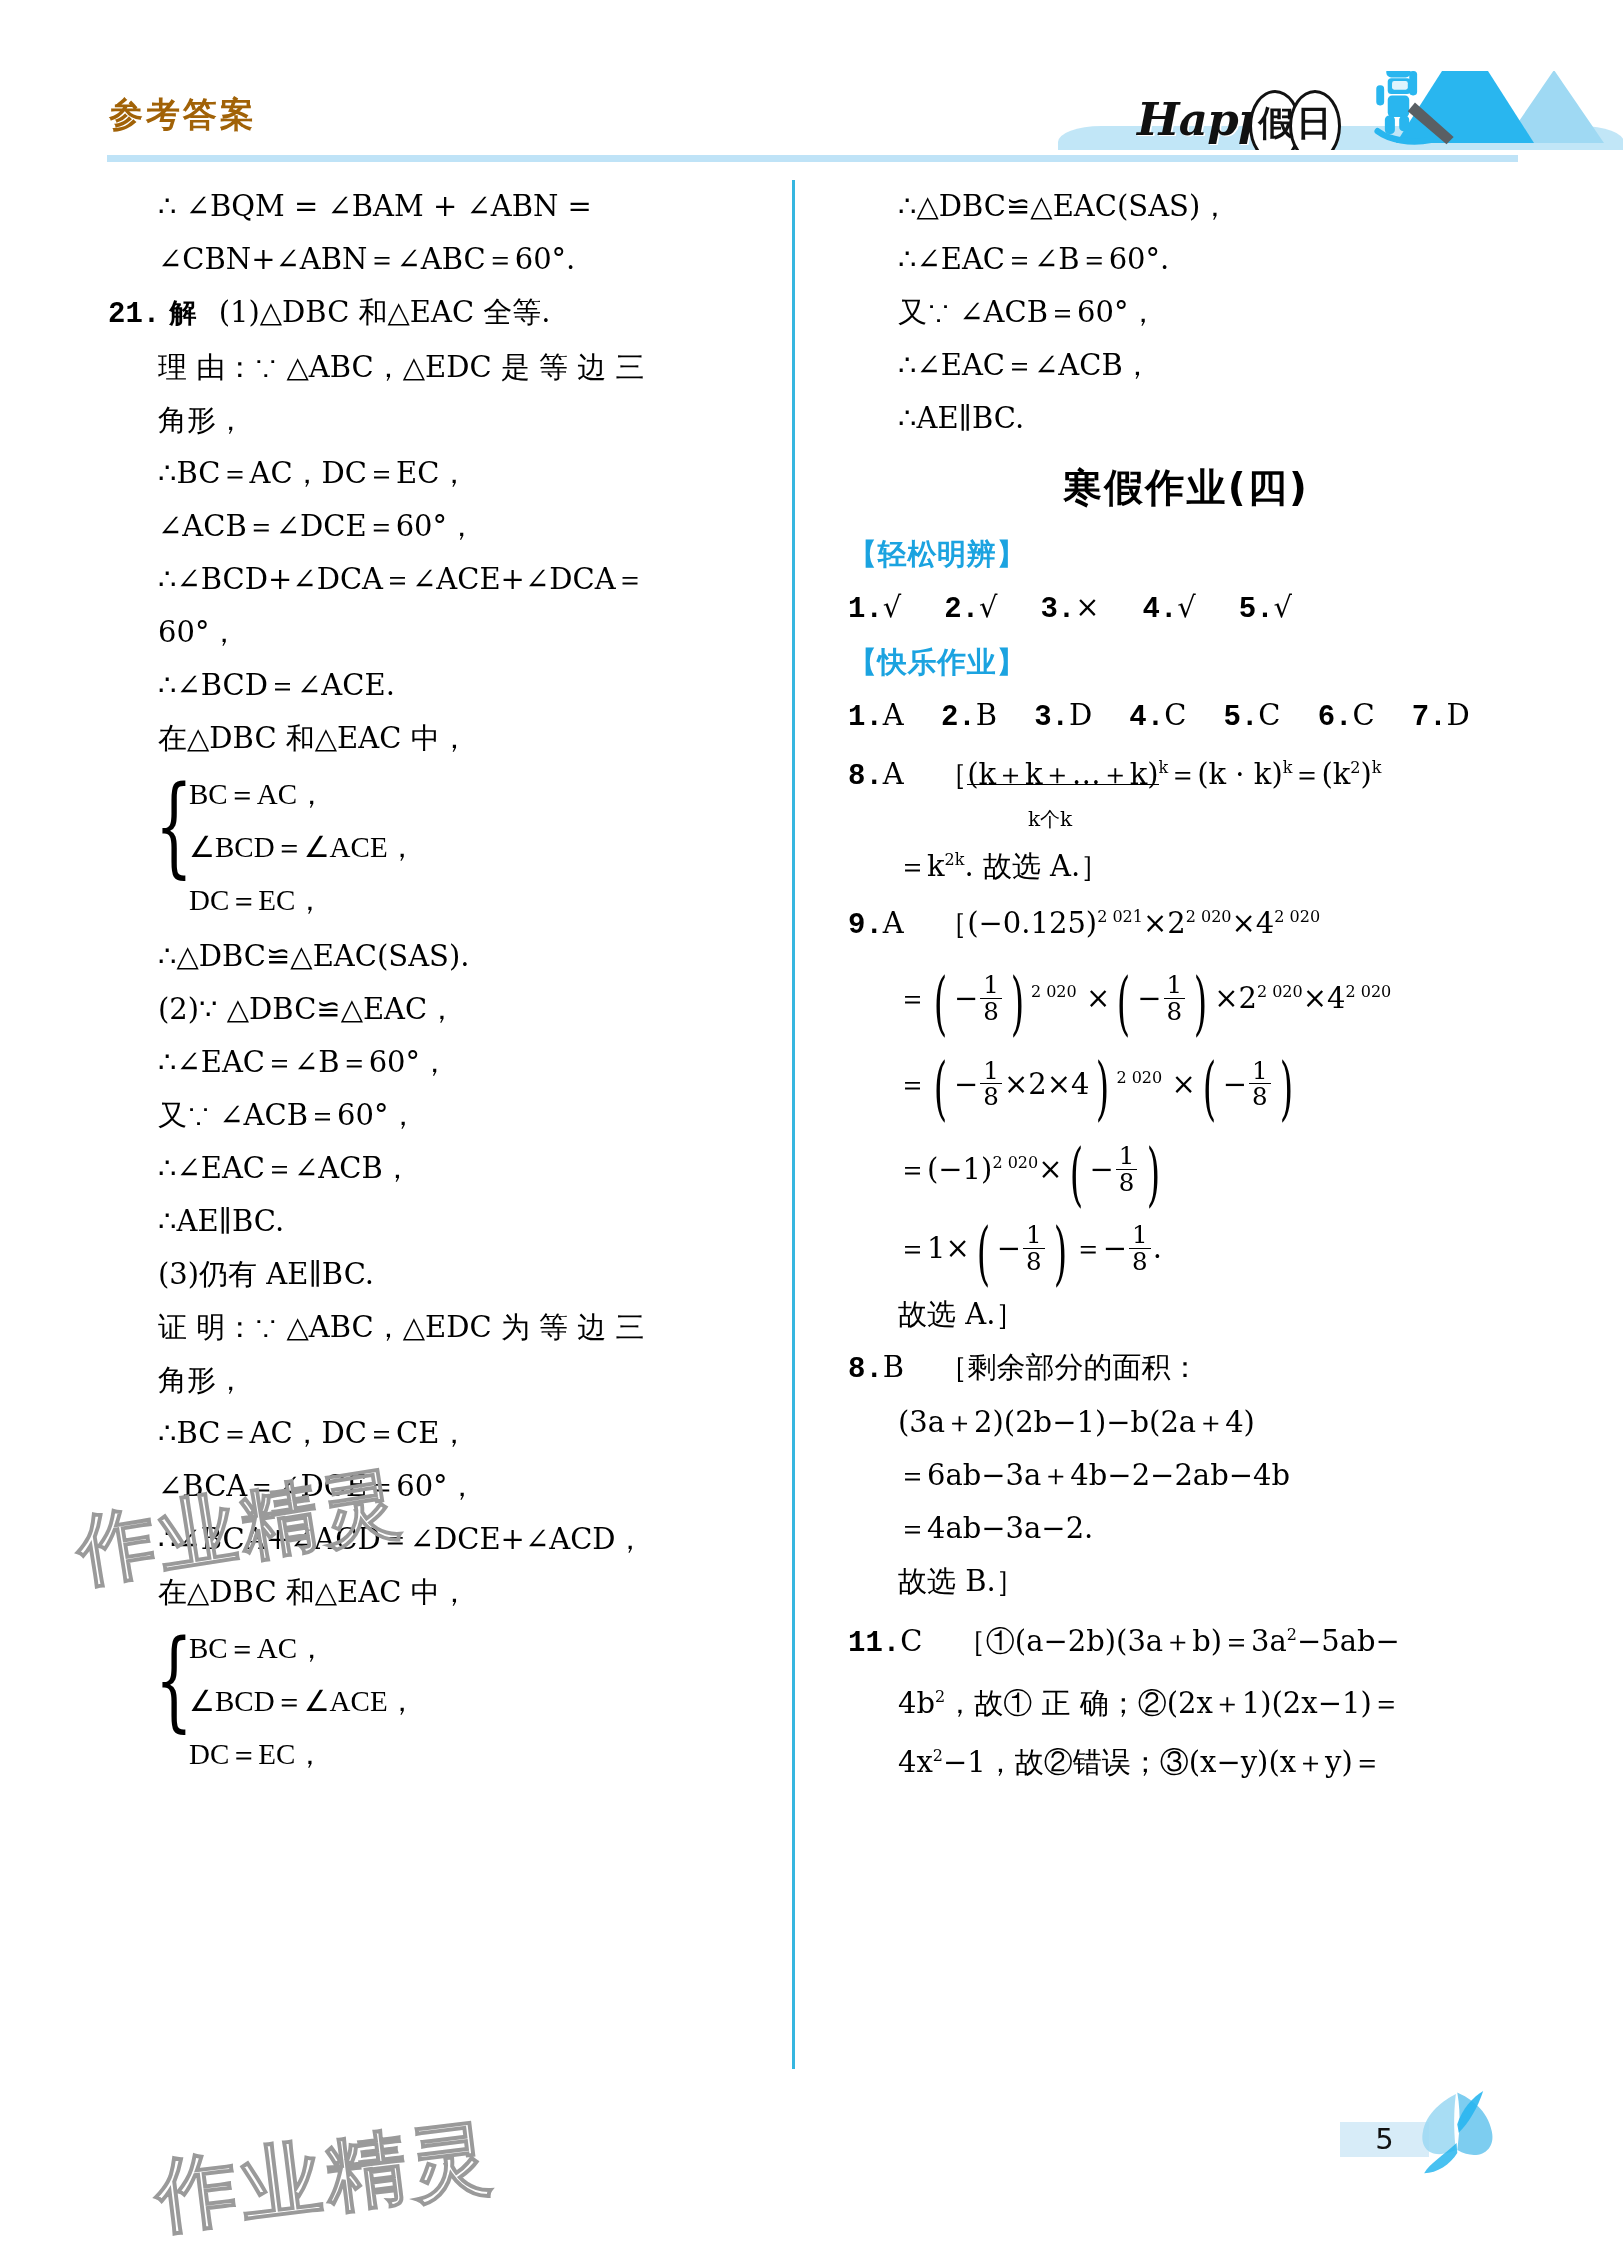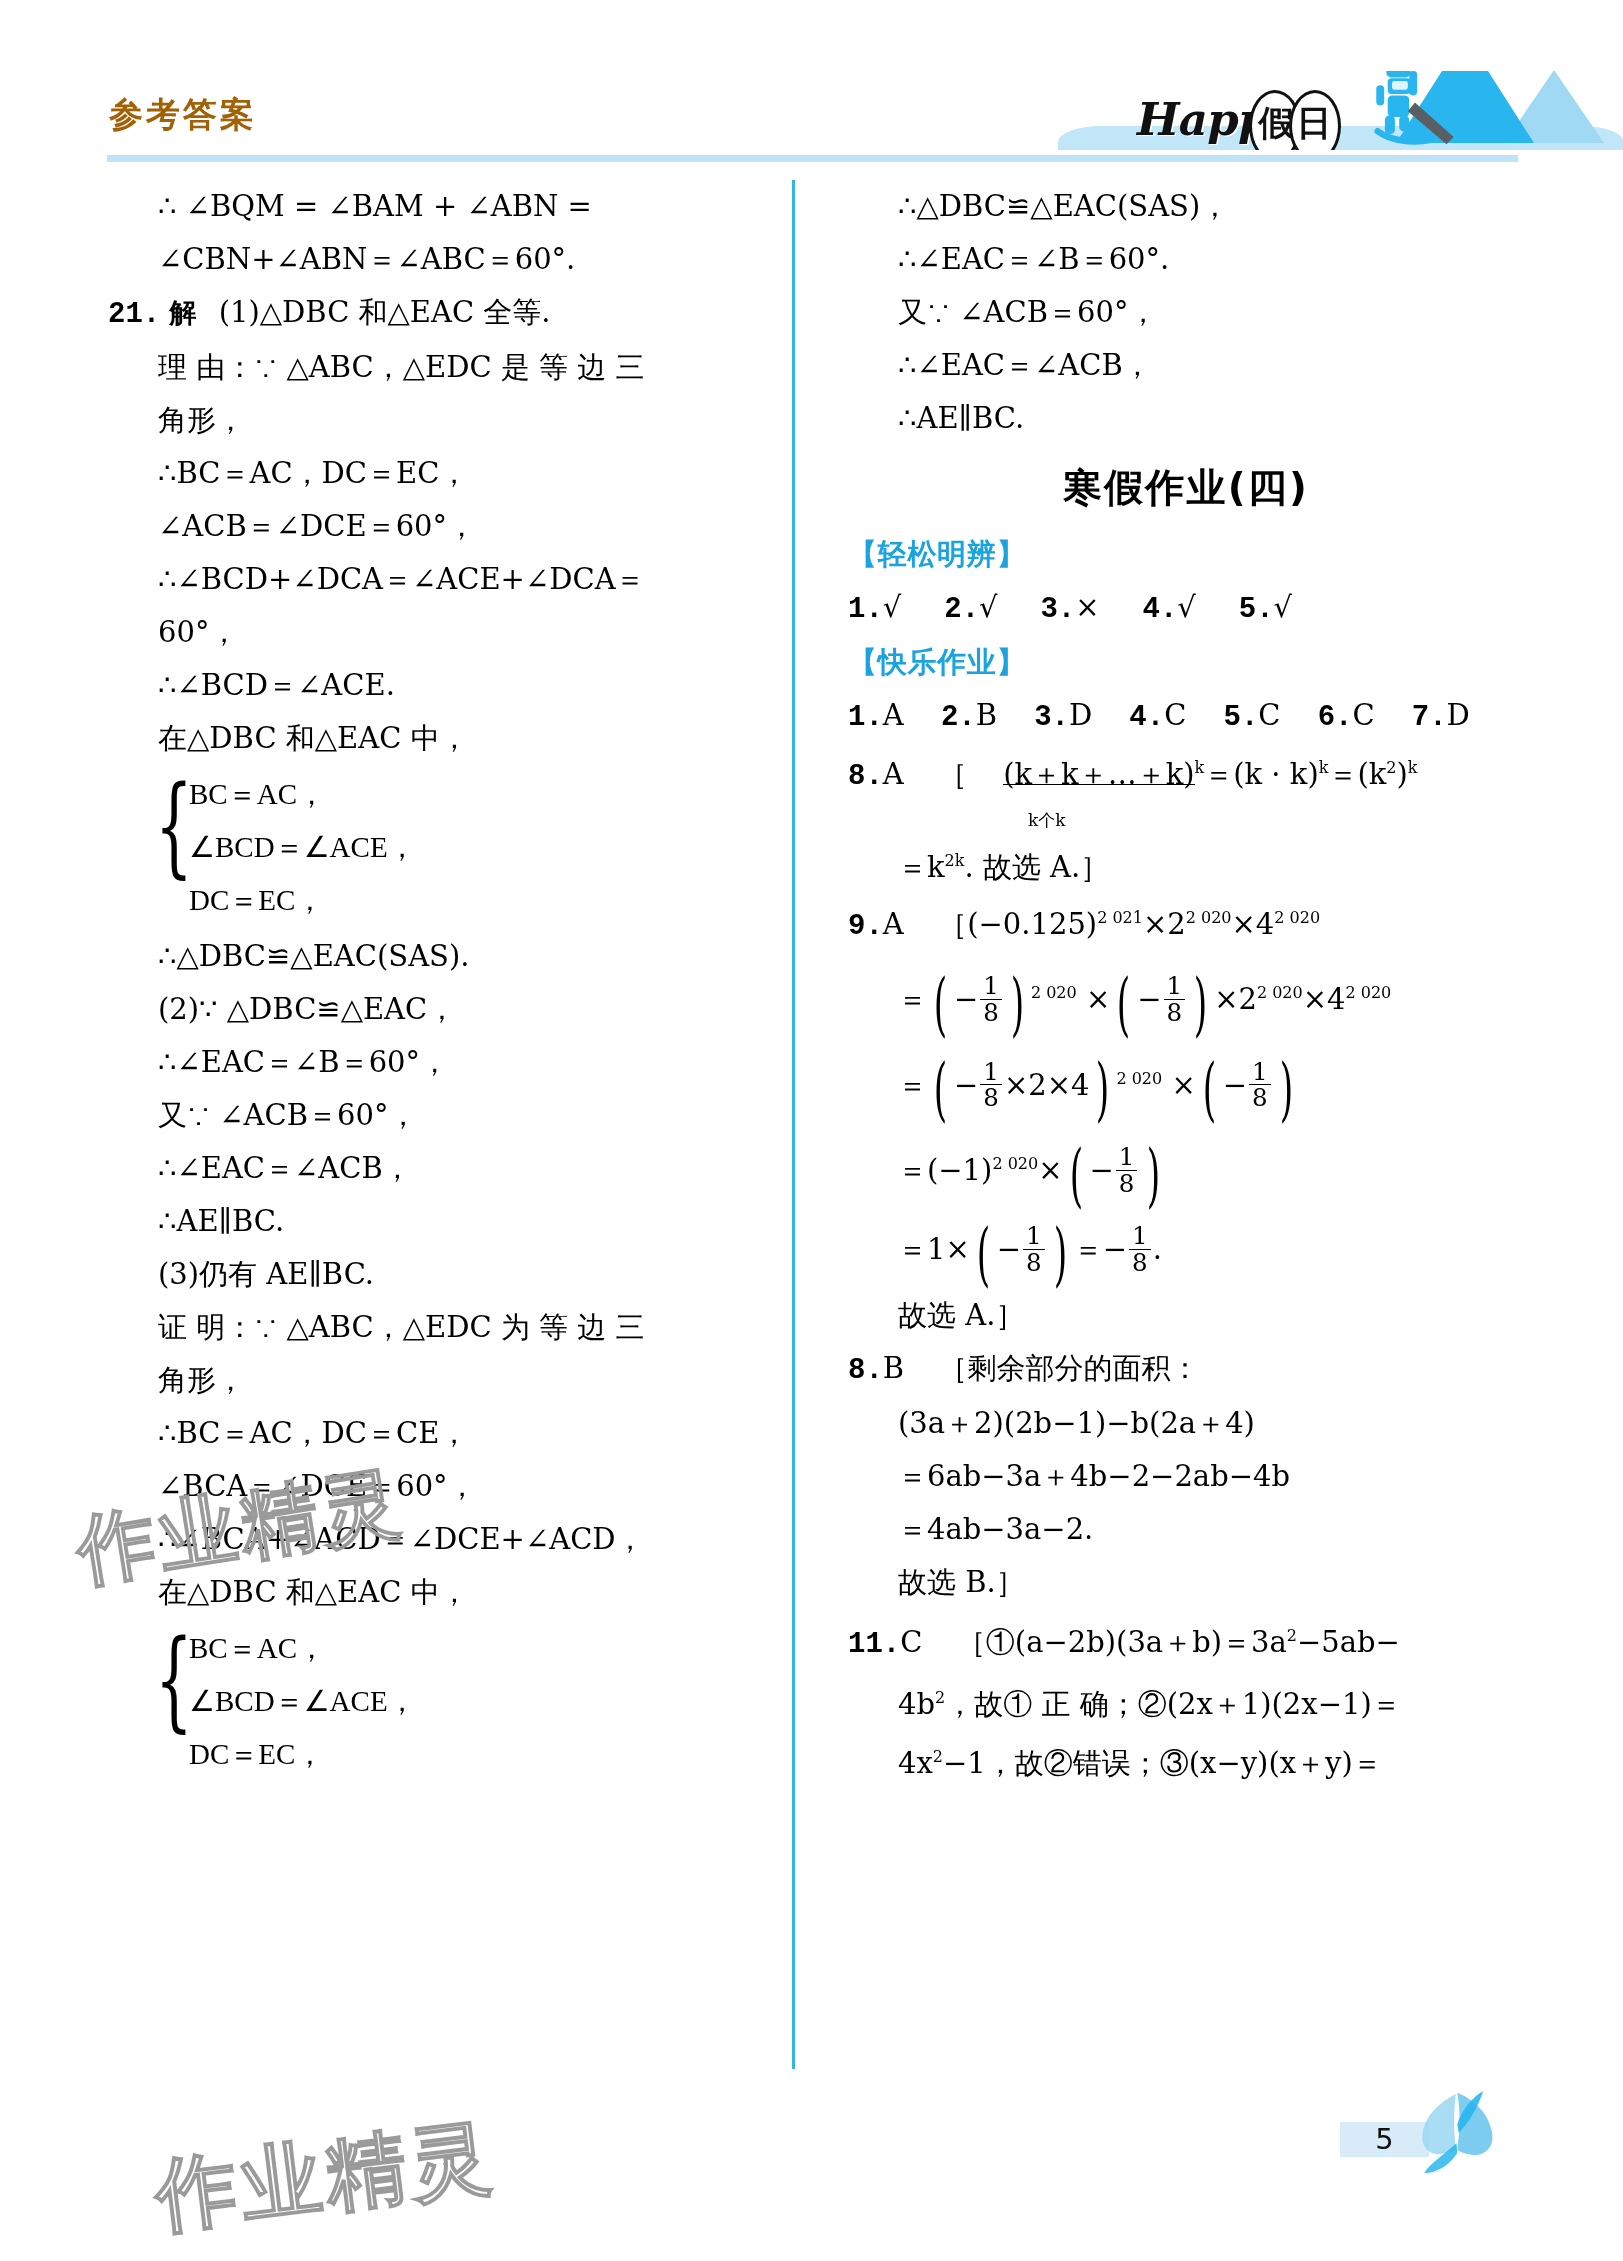--- a/index.html
+++ b/index.html
@@ -100,26 +100,26 @@
     font-weight:bold;font-size:29px;color:#1ba3e0;
     letter-spacing:0.7px;line-height:53px;white-space:nowrap;
   }
 
   
   .frac{display:inline-block;vertical-align:middle;text-align:center;font-size:24.5px;line-height:1.05;margin:0 2.2px;position:relative;top:-1.4px;}
   .frac .n{display:block;padding:0 2.9px;}
   .frac .d{display:block;border-top:1.4px solid #000;padding:0 2.9px;}
   .paren{display:inline-block;font-size:69px;line-height:0;vertical-align:middle;transform:scaleX(.5);position:relative;top:2.9px;}
   .mathline{line-height:79px;font-size:29px;white-space:nowrap;font-family:"DejaVu Serif",serif;}
-  .underbrace{position:relative;display:inline-block;margin-left:36px;}
+  .underbrace{position:relative;display:inline-block;}
   .underbrace .ub{
     position:absolute;left:0;right:0;top:33px;height:14.4px;
     border-top:1.4px solid #000;
   }
-  .ubtag{font-size:17px;}
+  .ubtag{font-size:20px;}
 
   
   #pagenum-box{
     position:absolute;left:1340px;top:2122px;width:89px;height:35px;
     background:#d7ecf8;
   }
   #pagenum{
     position:absolute;left:1340px;top:2122px;width:89px;height:35px;
     line-height:35px;text-align:center;
     font-family:"DejaVu Sans", sans-serif;font-size:29px;color:#111;

